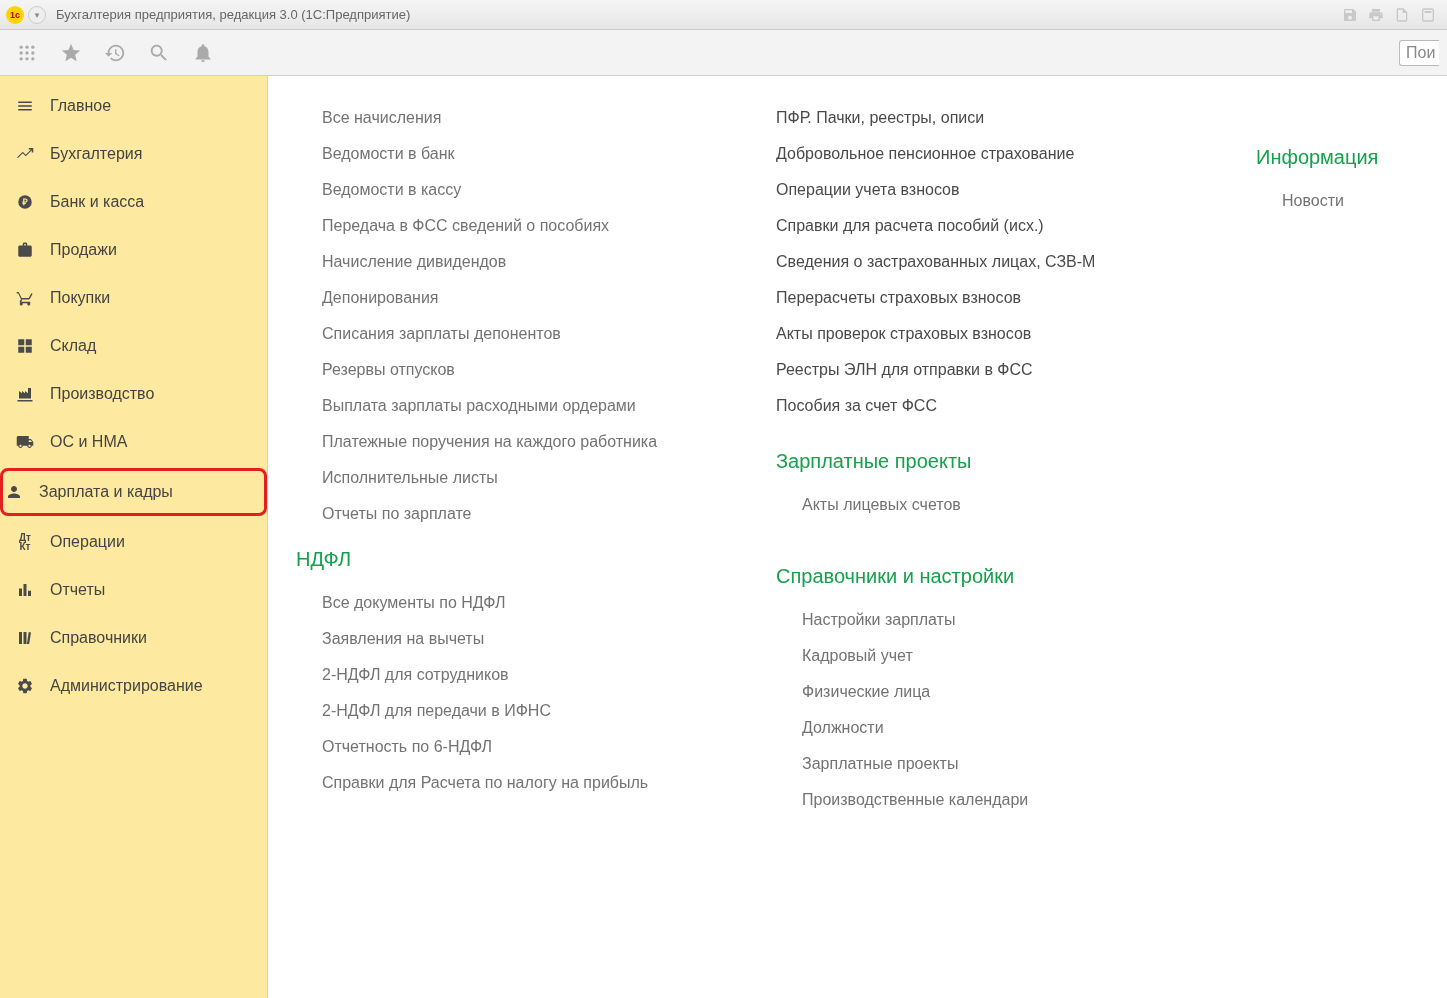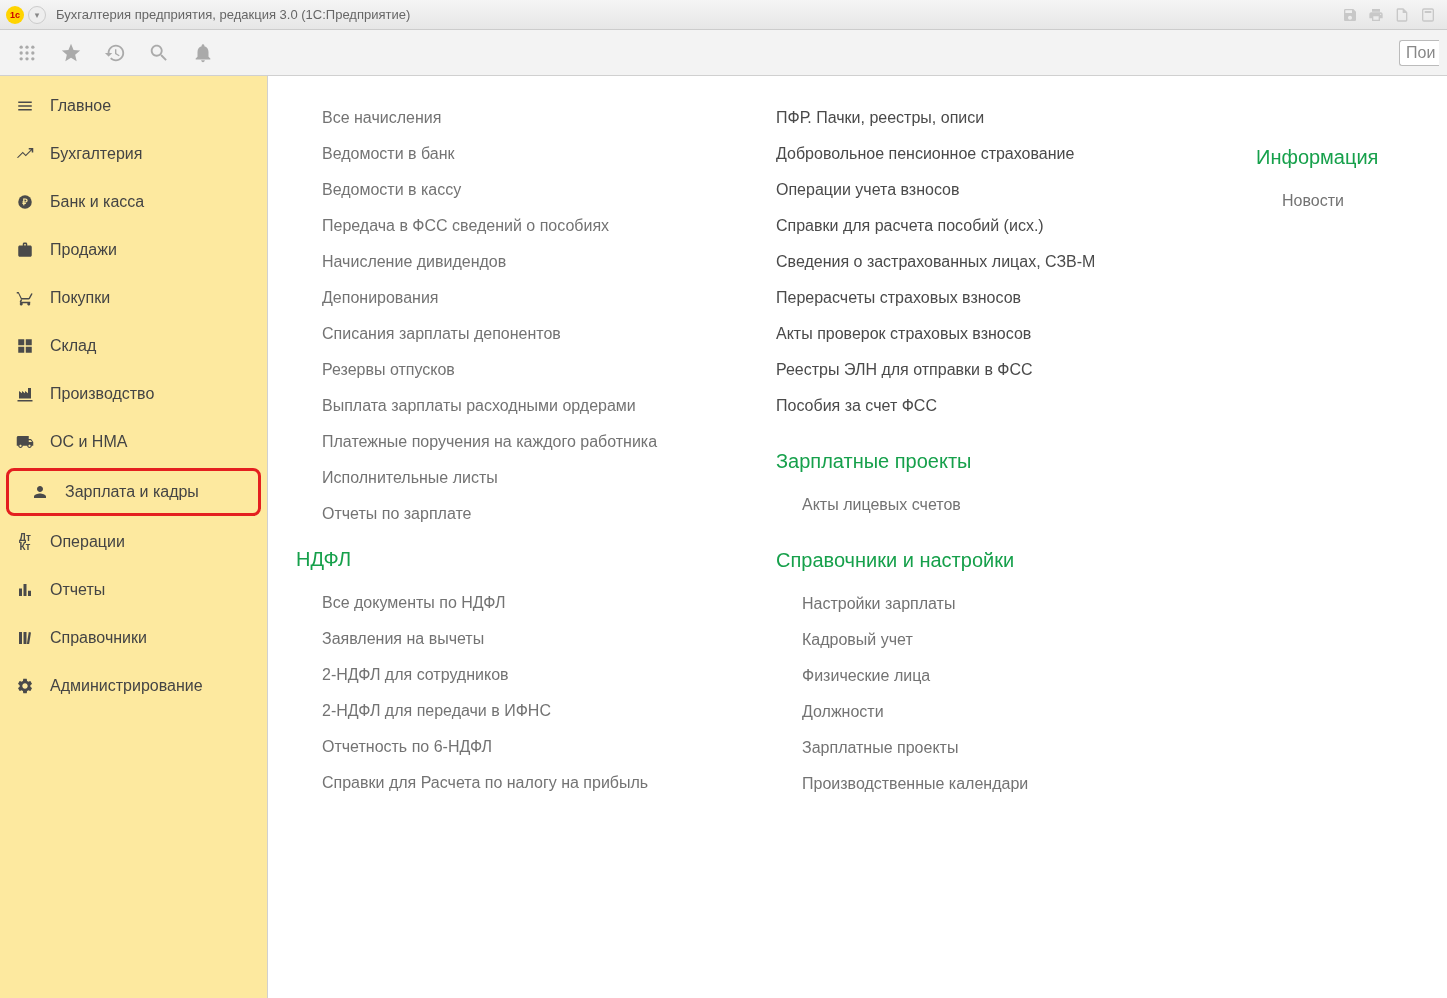--- a/index.html
+++ b/index.html
@@ -124,22 +124,22 @@
   }
   .nav-item .icn {
     width: 22px;
     text-align: center;
     color: #4a4a4a;
     font-size: 16px;
   }
   .nav-item.highlighted {
     border: 3px solid #e41f1f;
     border-radius: 8px;
-    margin: 2px 6px;
-    padding: 0 20px;
+    margin: 2px 0;
+    padding: 0 0;
     height: 48px;
   }
 
   
   .content {
     flex: 1;
     padding: 24px 28px;
     overflow: hidden;
     position: relative;
   }
@@ -417,21 +417,21 @@
           <div class="link-item-plain">Сведения о застрахованных лицах, СЗВ-М</div>
           <div class="link-item-plain">Перерасчеты страховых взносов</div>
           <div class="link-item-plain">Акты проверок страховых взносов</div>
           <div class="link-item-plain">Реестры ЭЛН для отправки в ФСС</div>
           <div class="link-item-plain">Пособия за счет ФСС</div>
         </div>
 
         <div class="sec-title" style="margin-top:26px">Зарплатные проекты</div>
         <div class="link-item">Акты лицевых счетов</div>
 
-        <div class="sec-title" style="margin-top:26px">Справочники и настройки</div>
+        <div class="sec-title" style="margin-top:42px">Справочники и настройки</div>
         <div class="link-item">Настройки зарплаты</div>
         <div class="link-item">Кадровый учет</div>
         <div class="link-item">Физические лица</div>
         <div class="link-item">Должности</div>
         <div class="link-item">Зарплатные проекты</div>
         <div class="link-item">Производственные календари</div>
       </div>
 
       <div class="col3">
         <div style="height:36px"></div>

